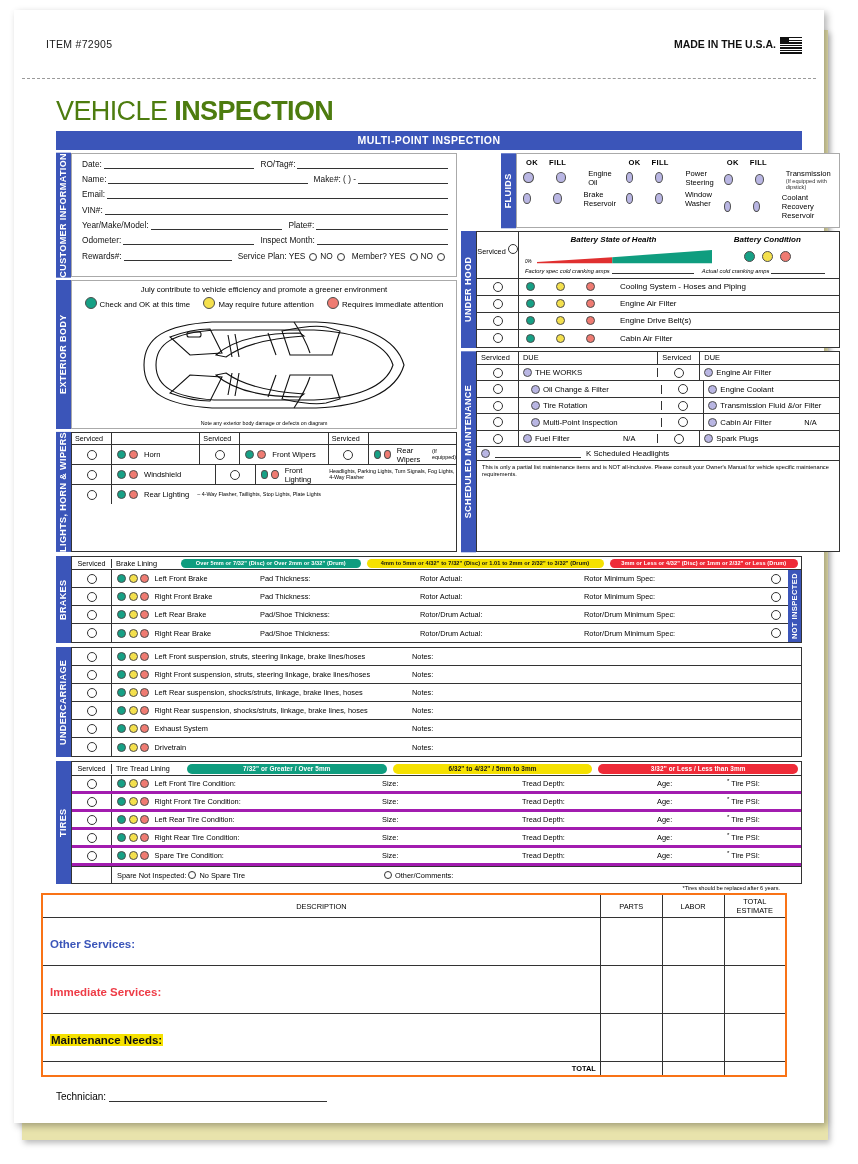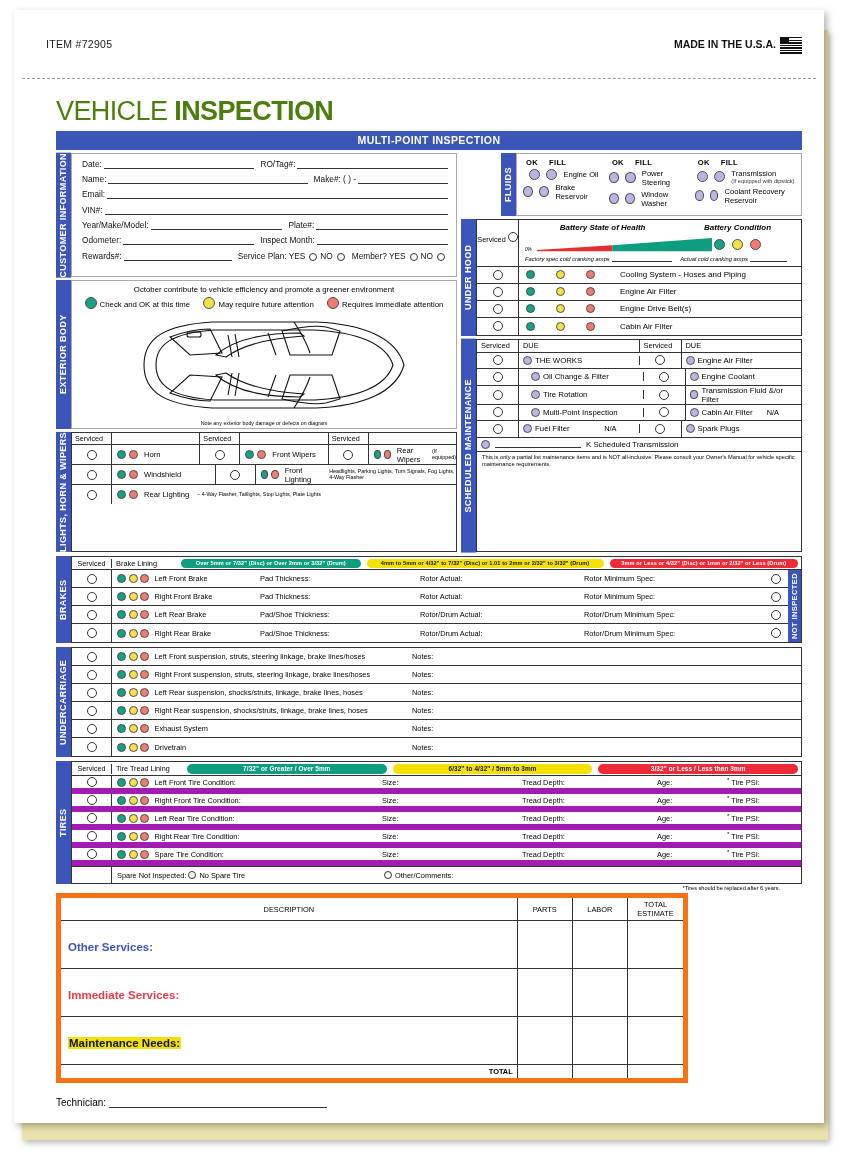--- a/index.html
+++ b/index.html
@@ -63,21 +63,21 @@
   .cust .line { display:flex; align-items:flex-end; margin-bottom:5.4px; white-space:nowrap; }
   .cust .lbl { margin-right:2px; }
   .cust .fill { border-bottom:1px solid #333; flex:1; height:9px; margin-right:6px; }
   .o { display:inline-block; width:8px; height:8px; border:1px solid #333; border-radius:50%; margin:0 3px 0 2px; vertical-align:-1px;}
 
   
   .fluids { display:flex; padding:4px 4px 4px 6px; gap:4px; }
   .fl-col { flex:1; font-size:7.6px; }
   .fl-head { font-weight:bold; font-size:7.6px; letter-spacing:.3px; margin-bottom:2px; padding-left:3px;}
   .fl-head span:first-child { margin-right:11px; }
-  .fl-row { display:flex; align-items:center; gap:6px; margin-bottom:3px;justify-content:center; }
+  .fl-row { display:flex; align-items:center; gap:22px; margin-bottom:3px; }
   .fl-row .dot { width:11px; height:11px; }
   .fl-sub { font-size:5.6px; color:#333; display:block; line-height:1.1;}
 
   
   .uh { font-size:8px; }
   .uh-top { display:flex; border-bottom:1px solid #333; }
   .uh-serv { flex:0 0 42px; border-right:1px solid #333; text-align:center; font-size:7.3px; padding-top:2px;}
   .uh-serv .circ { width:10px;height:10px;margin:10px auto 0; }
   .uh-batt { flex:1; padding:3px 6px 4px;font-style:italic; }
   .batt-titles { display:flex; }
@@ -165,37 +165,37 @@
   .uc-r .s { flex:0 0 40px; border-right:1px solid #333; display:flex; align-items:center; justify-content:center; align-self:stretch;}
   .uc-r .nm { flex:0 0 300px; display:flex; align-items:center; gap:2.5px; padding-left:5px;}
   .uc-r .nm .t { margin-left:3px; }
   .uc-r .dot { width:9px;height:9px; }
   .uc-r .nt { flex:1; }
 
   
   .ti-hd { display:flex; align-items:center; border-bottom:1px solid #333; padding:1.5px 0; font-size:7.2px;}
   .ti-hd .s { flex:0 0 40px; text-align:center; border-right:1px solid #333; align-self:stretch;}
   .ti-hd .bl { flex:0 0 72px; padding-left:4px; }
-  .ti-r { display:flex; border-bottom:6px solid #a21caf; align-items:center; min-height:18px; font-size:7.4px;}
+  .ti-r { display:flex; border-bottom:3px solid #a21caf; align-items:center; min-height:18px; font-size:7.4px;}
   .ti-r .s { flex:0 0 40px; border-right:1px solid #333; display:flex; align-items:center; justify-content:center; align-self:stretch;}
   .ti-r .nm { flex:0 0 270px; display:flex; align-items:center; gap:2.5px; padding-left:5px;}
   .ti-r .nm .t { margin-left:3px; }
   .ti-r .dot { width:9px;height:9px; }
   .ti-r .cz { flex:0 0 140px; }
   .ti-r .cd { flex:0 0 135px; }
   .ti-r .ca { flex:0 0 70px; }
   .ti-r .cp { flex:1; }
   .ti-last { display:flex; min-height:17px; align-items:center; font-size:7.4px;}
   .ti-last .s { flex:0 0 40px; border-right:1px solid #333; align-self:stretch;}
   .ti-last .a { flex:0 0 270px; padding-left:5px; display:flex; align-items:center;}
   .ti-last .b { flex:1; display:flex; align-items:center;}
   .ti-foot { text-align:right; font-size:5.6px; margin:1px 22px 2px 0; }
 
   
-  .desc { margin-left:20px; width:632px; border:5px solid #f97316; border-collapse:collapse; }
+  .desc { margin-left:5px; width:746px; border:2px solid #f97316; border-collapse:collapse; }
   .desc td, .desc th { border:1px solid #333; }
   .desc th { font-weight:normal; font-size:7.4px; padding:2px; }
   .dsc-lab { font-size:11.5px; font-weight:bold; padding:4px 0 0 6px; }
   .dsc-other { color:#3b55b9; }
   .dsc-imm { color:#ee3b46; }
   .dsc-mnt { color:#111; background:#f5e100; display:inline-block; padding:0 1px;}
   .tot { text-align:right; font-size:7.4px; font-weight:bold; padding:2px 4px; }
 
   
   .sig { margin:14px 0 0 20px; width:746px; font-size:10px; }
@@ -290,21 +290,21 @@
                 <span class="o"></span>
               </div>
             </div>
           </div>
         </div>
 
         <div style="display:flex; flex:1;">
           <div class="vtab">EXTERIOR BODY</div>
           <div class="panel" style="border-color:#aaa;">
             <div class="eb">
-              <div class="eb-t">October contribute to vehicle efficiency and promote a greener environment</div>
+              <div class="eb-t">July contribute to vehicle efficiency and promote a greener environment</div>
               <div class="eb-leg">
                 <span><span class="dot d-green"></span><span>Check and OK at this time</span></span>
                 <span><span class="dot d-yellow"></span><span>May require future attention</span></span>
                 <span><span class="dot d-red"></span><span>Requires immediate attention</span></span>
               </div>
               <svg width="320" height="108" viewBox="0 0 320 108" style="margin:1px auto 0; display:block;">
                 <g fill="none" stroke="#111" stroke-width="1.1">
                   <path d="M40,54 C40,26 62,14 108,11 L212,11 C258,13 292,26 300,54 C292,82 258,95 212,97 L108,97 C62,94 40,82 40,54 Z"></path>
                   <path d="M52,54 C52,32 70,22 110,19 L210,19 C252,21 282,32 289,54 C282,76 252,87 210,89 L110,89 C70,86 52,76 52,54 Z"></path>
                   <path d="M112,44 C130,28 160,22 196,22 L200,25 C168,27 140,33 122,46 Z"></path>
@@ -636,21 +636,21 @@
                   </div>
                 <div class="c-due last">
                     <span class="dot d-lav"></span>
                     <span class="nm">Spark Plugs</span>
                   </div>
               </div>
 
               <div class="sm-k">
                 <span class="dot d-lav"></span>
                 <span class="fill"></span>
-                <span>K Scheduled Transmission</span>
+                <span>K Scheduled Headlights</span>
               </div>
               <div class="sm-note">This is only a partial list maintenance items and is NOT all-inclusive.  Please consult your Owner's Manual for vehicle specific maintenance requirements.</div>
             </div>
           </div>
         </div>
       </div>
     </div>
 
     <div class="row-flex" style="margin-top:4px;">
       <div class="vtab">BRAKES</div>

